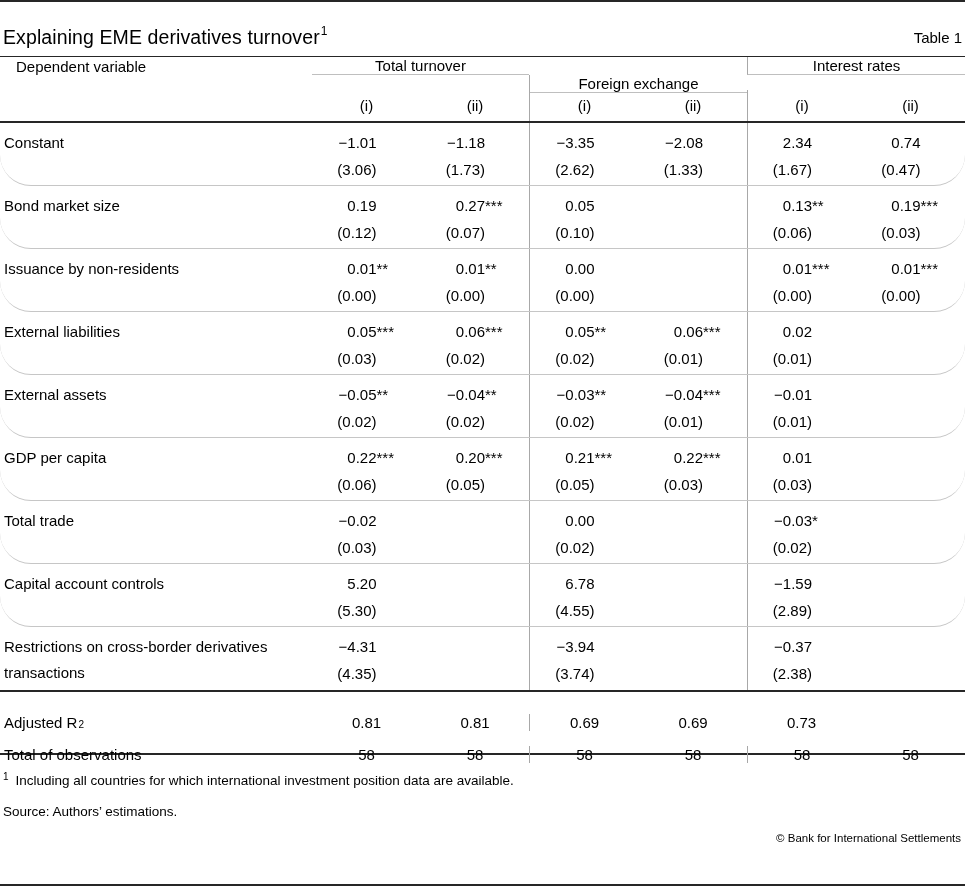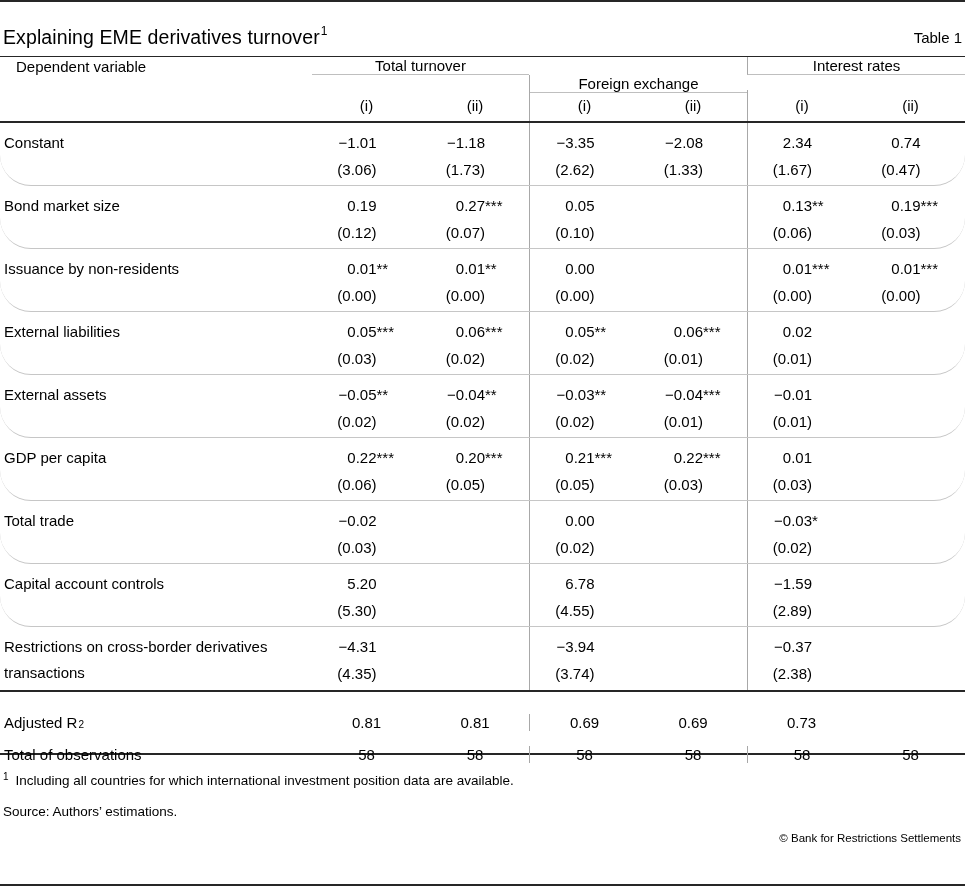--- a/index.html
+++ b/index.html
@@ -617,17 +617,17 @@
         <div class="stat-val vdiv">58</div>
         <div class="stat-val">58</div>
         <div class="stat-val vdiv">58</div>
         <div class="stat-val">58</div>
       </div>
     </div>
 
   <div class="footer">
     <div class="footnote"><sup>1</sup><span>Including all countries for which international investment position data are available.</span></div>
     <div class="source">Source: Authors’ estimations.</div>
-    <div class="copyright">© Bank for Restrictions Settlements</div>
+    <div class="copyright">© Bank for International Settlements</div>
   </div>
 
   <div class="bottom-rule"></div>
 </div>
 
 </body></html>

